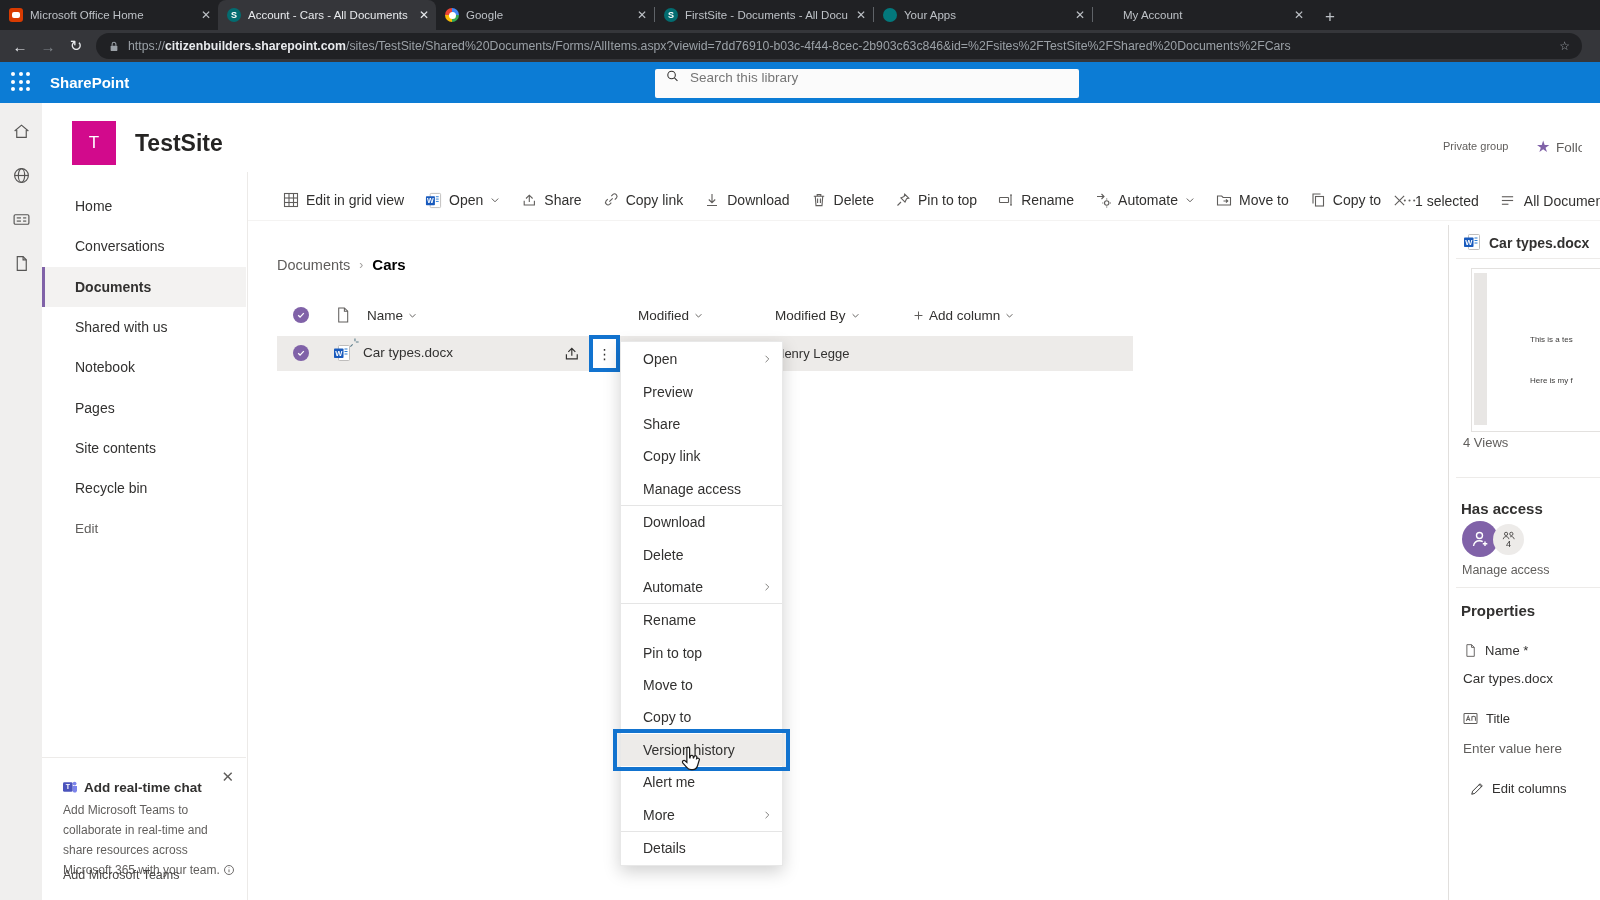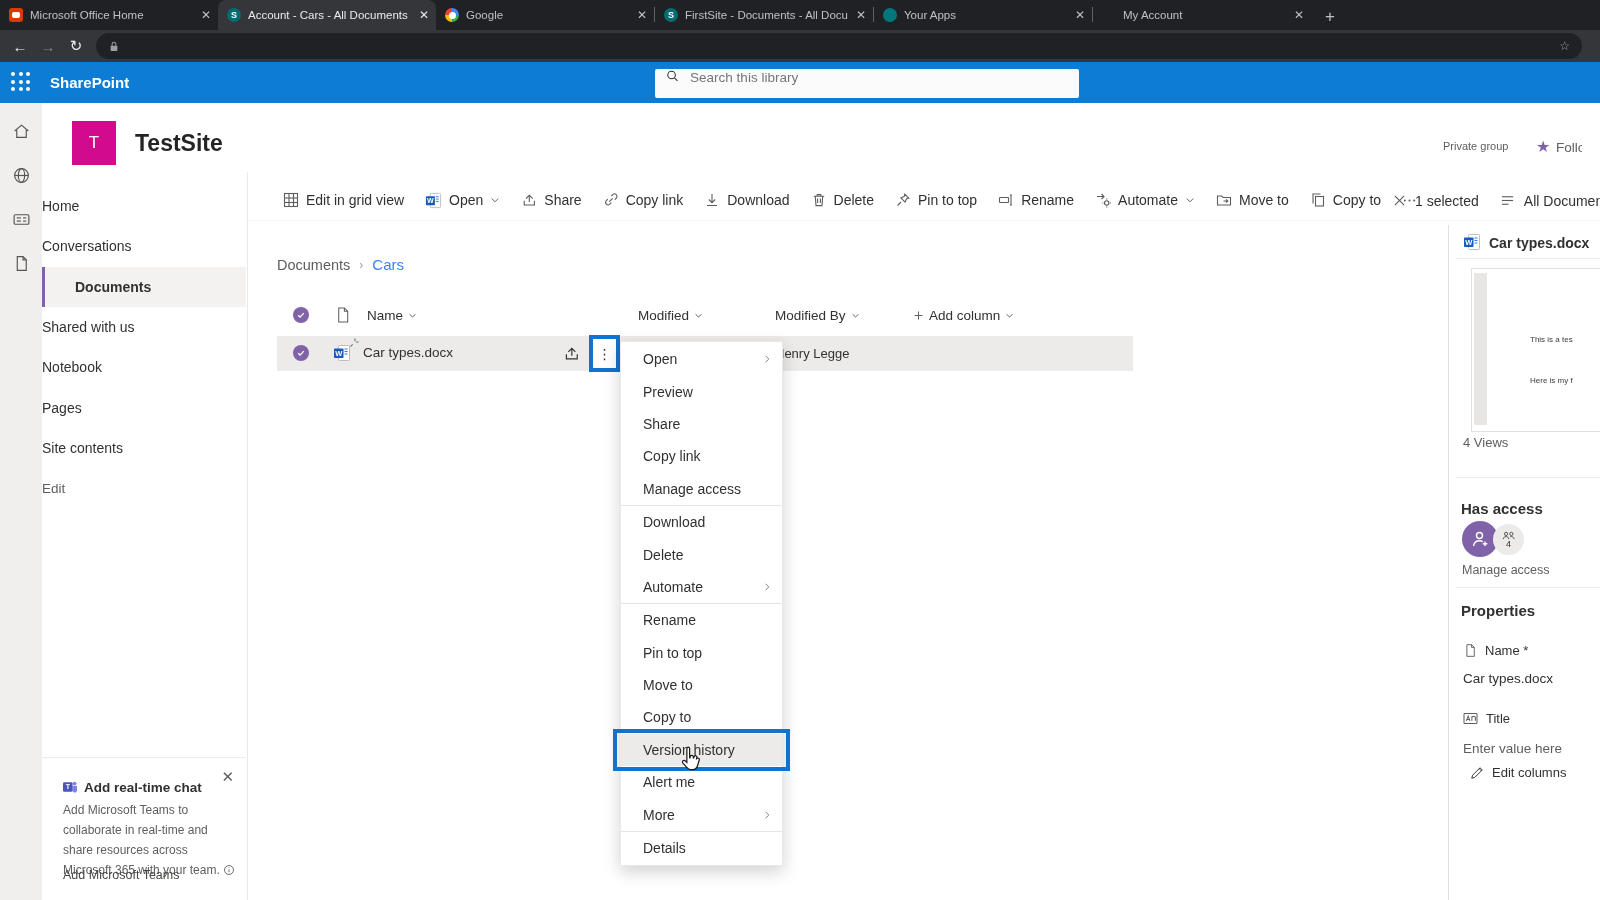--- a/index.html
+++ b/index.html
@@ -55,21 +55,21 @@
   #sitelogo{left:30px;top:18px;width:44px;height:44px;background:#d20a8c;color:#fff;display:flex;
      align-items:center;justify-content:center;font-size:17px;}
   #sitetitle{left:93px;top:27px;font-size:23px;font-weight:bold;color:#252423;}
   #privacy{left:1401px;top:37px;font-size:11px;color:#605e5c;}
   #folstar{left:1494px;top:34px;color:#8062a8;font-size:16px;}
   #following{left:1514px;top:37px;font-size:13.5px;color:#605e5c;width:26px;overflow:hidden;white-space:nowrap;}
 
   
   #sidenav{left:42px;top:172px;width:206px;height:728px;background:#fff;border-right:1px solid #eceae8;box-sizing:border-box;}
   #navlist{position:absolute;left:0;top:14px;right:1px;}
-  .navitem{height:40.3px;display:flex;align-items:center;font-size:14px;color:#323130;box-sizing:border-box;}
+  .navitem{height:40.3px;display:flex;align-items:center;padding-left:33px;font-size:14px;color:#323130;box-sizing:border-box;}
   .navitem.sel{background:#f3f2f1;border-left:3px solid #8062a8;padding-left:30px;font-weight:bold;}
   .navitem.dim{color:#605e5c;font-size:13.5px;}
 
   
   #promo{position:absolute;left:0;right:1px;top:585px;bottom:0;border-top:1px solid #edebe9;}
   #promoclose{right:12px;top:10px;color:#605e5c;font-size:15px;}
   #promohead{left:20px;top:21px;display:flex;align-items:center;gap:6px;font-size:13.5px;font-weight:bold;color:#323130;}
   #promobody{left:21px;top:42px;width:174px;font-size:12px;line-height:20px;color:#605e5c;}
   #promolink{left:21px;top:110px;font-size:12.5px;color:#484644;}
 
@@ -77,21 +77,21 @@
   #main{left:248px;top:172px;width:1352px;height:728px;background:#fff;}
   #cmdbar{left:0;top:0;width:1352px;height:49px;border-bottom:1px solid #f4f3f2;box-sizing:border-box;
      display:flex;align-items:center;padding:8px 0 0 35px;}
   .cmd{display:flex;align-items:center;gap:7px;margin-right:21px;font-size:14px;color:#323130;white-space:nowrap;}
   .cmd .ci{color:#605e5c;}
   #cmdright{left:1145px;top:8px;height:41px;display:flex;align-items:center;gap:9px;font-size:14px;color:#323130;white-space:nowrap;}
 
   #breadcrumb{left:29px;top:84px;display:flex;align-items:center;gap:9px;font-size:14.5px;}
   #breadcrumb .bc1{color:#5f5d5b;}
   #breadcrumb .bcsep{color:#a19f9d;font-size:12px;}
-  #breadcrumb .bc2{color:#3b82f6;font-weight:normal;font-size:15px;}
+  #breadcrumb .bc2{color:#000000;font-weight:bold;font-size:15px;}
 
   .pcheck{width:16px;height:16px;border-radius:50%;background:#8062a8;display:flex;align-items:center;justify-content:center;}
   #thead{left:29px;top:130px;width:1100px;height:28px;}
   .hcell{display:flex;align-items:center;gap:5px;font-size:13.5px;color:#323130;}
   .hchev{color:#605e5c;}
 
   #filerow{left:29px;top:164px;width:856px;height:35px;background:#edebe9;}
   #rowname{left:86px;top:9px;font-size:13.5px;color:#323130;}
   #rowuser{left:498px;top:10px;font-size:13px;color:#323130;}
   #morebox{left:312px;top:-1px;width:23px;height:29px;border:4px solid #1273cf;background:#fff;
@@ -122,21 +122,21 @@
   #pbadge{left:44px;top:299px;width:31px;height:31px;border-radius:50%;background:#edebe9;
      display:flex;flex-direction:column;align-items:center;justify-content:center;color:#484644;z-index:2;}
   #pbadge .cnt{font-size:9px;line-height:9px;color:#323130;}
   #pmanage{left:13px;top:338px;font-size:12.5px;color:#605e5c;}
   #pprops{left:12px;top:377px;font-size:15px;font-weight:bold;color:#323130;}
   .prow{display:flex;align-items:center;gap:8px;font-size:13px;color:#323130;}
   #pnamerow{left:14px;top:418px;}
   #pnameval{left:14px;top:446px;font-size:13.5px;color:#323130;}
   #ptitlerow{left:14px;top:486px;}
   #pplaceholder{left:14px;top:516px;font-size:13.5px;color:#605e5c;}
-  #peditrow{left:21px;top:540px;align-items:flex-end;}
+  #peditrow{left:21px;top:556px;align-items:flex-end;}
 
   #cursor{left:680px;top:746px;z-index:40;}
 </style>
 </head>
 <body>
 
 <div id="screen">
 
   <div id="tabbar" class="ab">
     <div class="tab">
@@ -182,20 +182,21 @@
 
   <div id="urlbar" class="ab">
     <span class="navbtn" style="margin-left:6px">←</span>
     <span class="navbtn dis">→</span>
     <span class="navbtn">↻</span>
     <div id="omnibox">
       <svg width="12" height="13" viewBox="0 0 16 16">
         <rect x="3.5" y="7" width="9" height="7" rx="1" fill="#9aa0a6"></rect>
         <path d="M5.5 7V4.8a2.5 2.5 0 015 0V7" stroke="#9aa0a6" stroke-width="1.4" fill="none"></path>
       </svg>
+      <span class="u"><span class="u">https://</span><span class="u dom">citizenbuilders.sharepoint.com</span><span class="u">/sites/TestSite/Shared%20Documents/Forms/AllItems.aspx?viewid=7dd76910-b03c-4f44-8cec-2b903c63c846&amp;id=%2Fsites%2FTestSite%2FShared%20Documents%2FCars</span></span>
       <span id="bstar">☆</span>
     </div>
   </div>
 
   <div id="suitebar" class="ab">
     <div id="waffle" class="ab">
       <i></i>
         <i></i>
         <i></i>
         <i></i>
@@ -261,20 +262,23 @@
         </div>
       <div class="navitem">
           <span>Notebook</span>
         </div>
       <div class="navitem">
           <span>Pages</span>
         </div>
       <div class="navitem">
           <span>Site contents</span>
         </div>
+      <div class="navitem">
+          <span>Recycle bin</span>
+        </div>
       <div class="navitem dim">
           <span>Edit</span>
         </div>
     </div>
 
     <div id="promo">
       <span id="promoclose" class="ab">✕</span>
       <div id="promohead" class="ab">
         <svg width="16" height="16" viewBox="0 0 16 16">
           <circle cx="12.6" cy="4.6" r="1.9" fill="#7b83eb"></circle>

